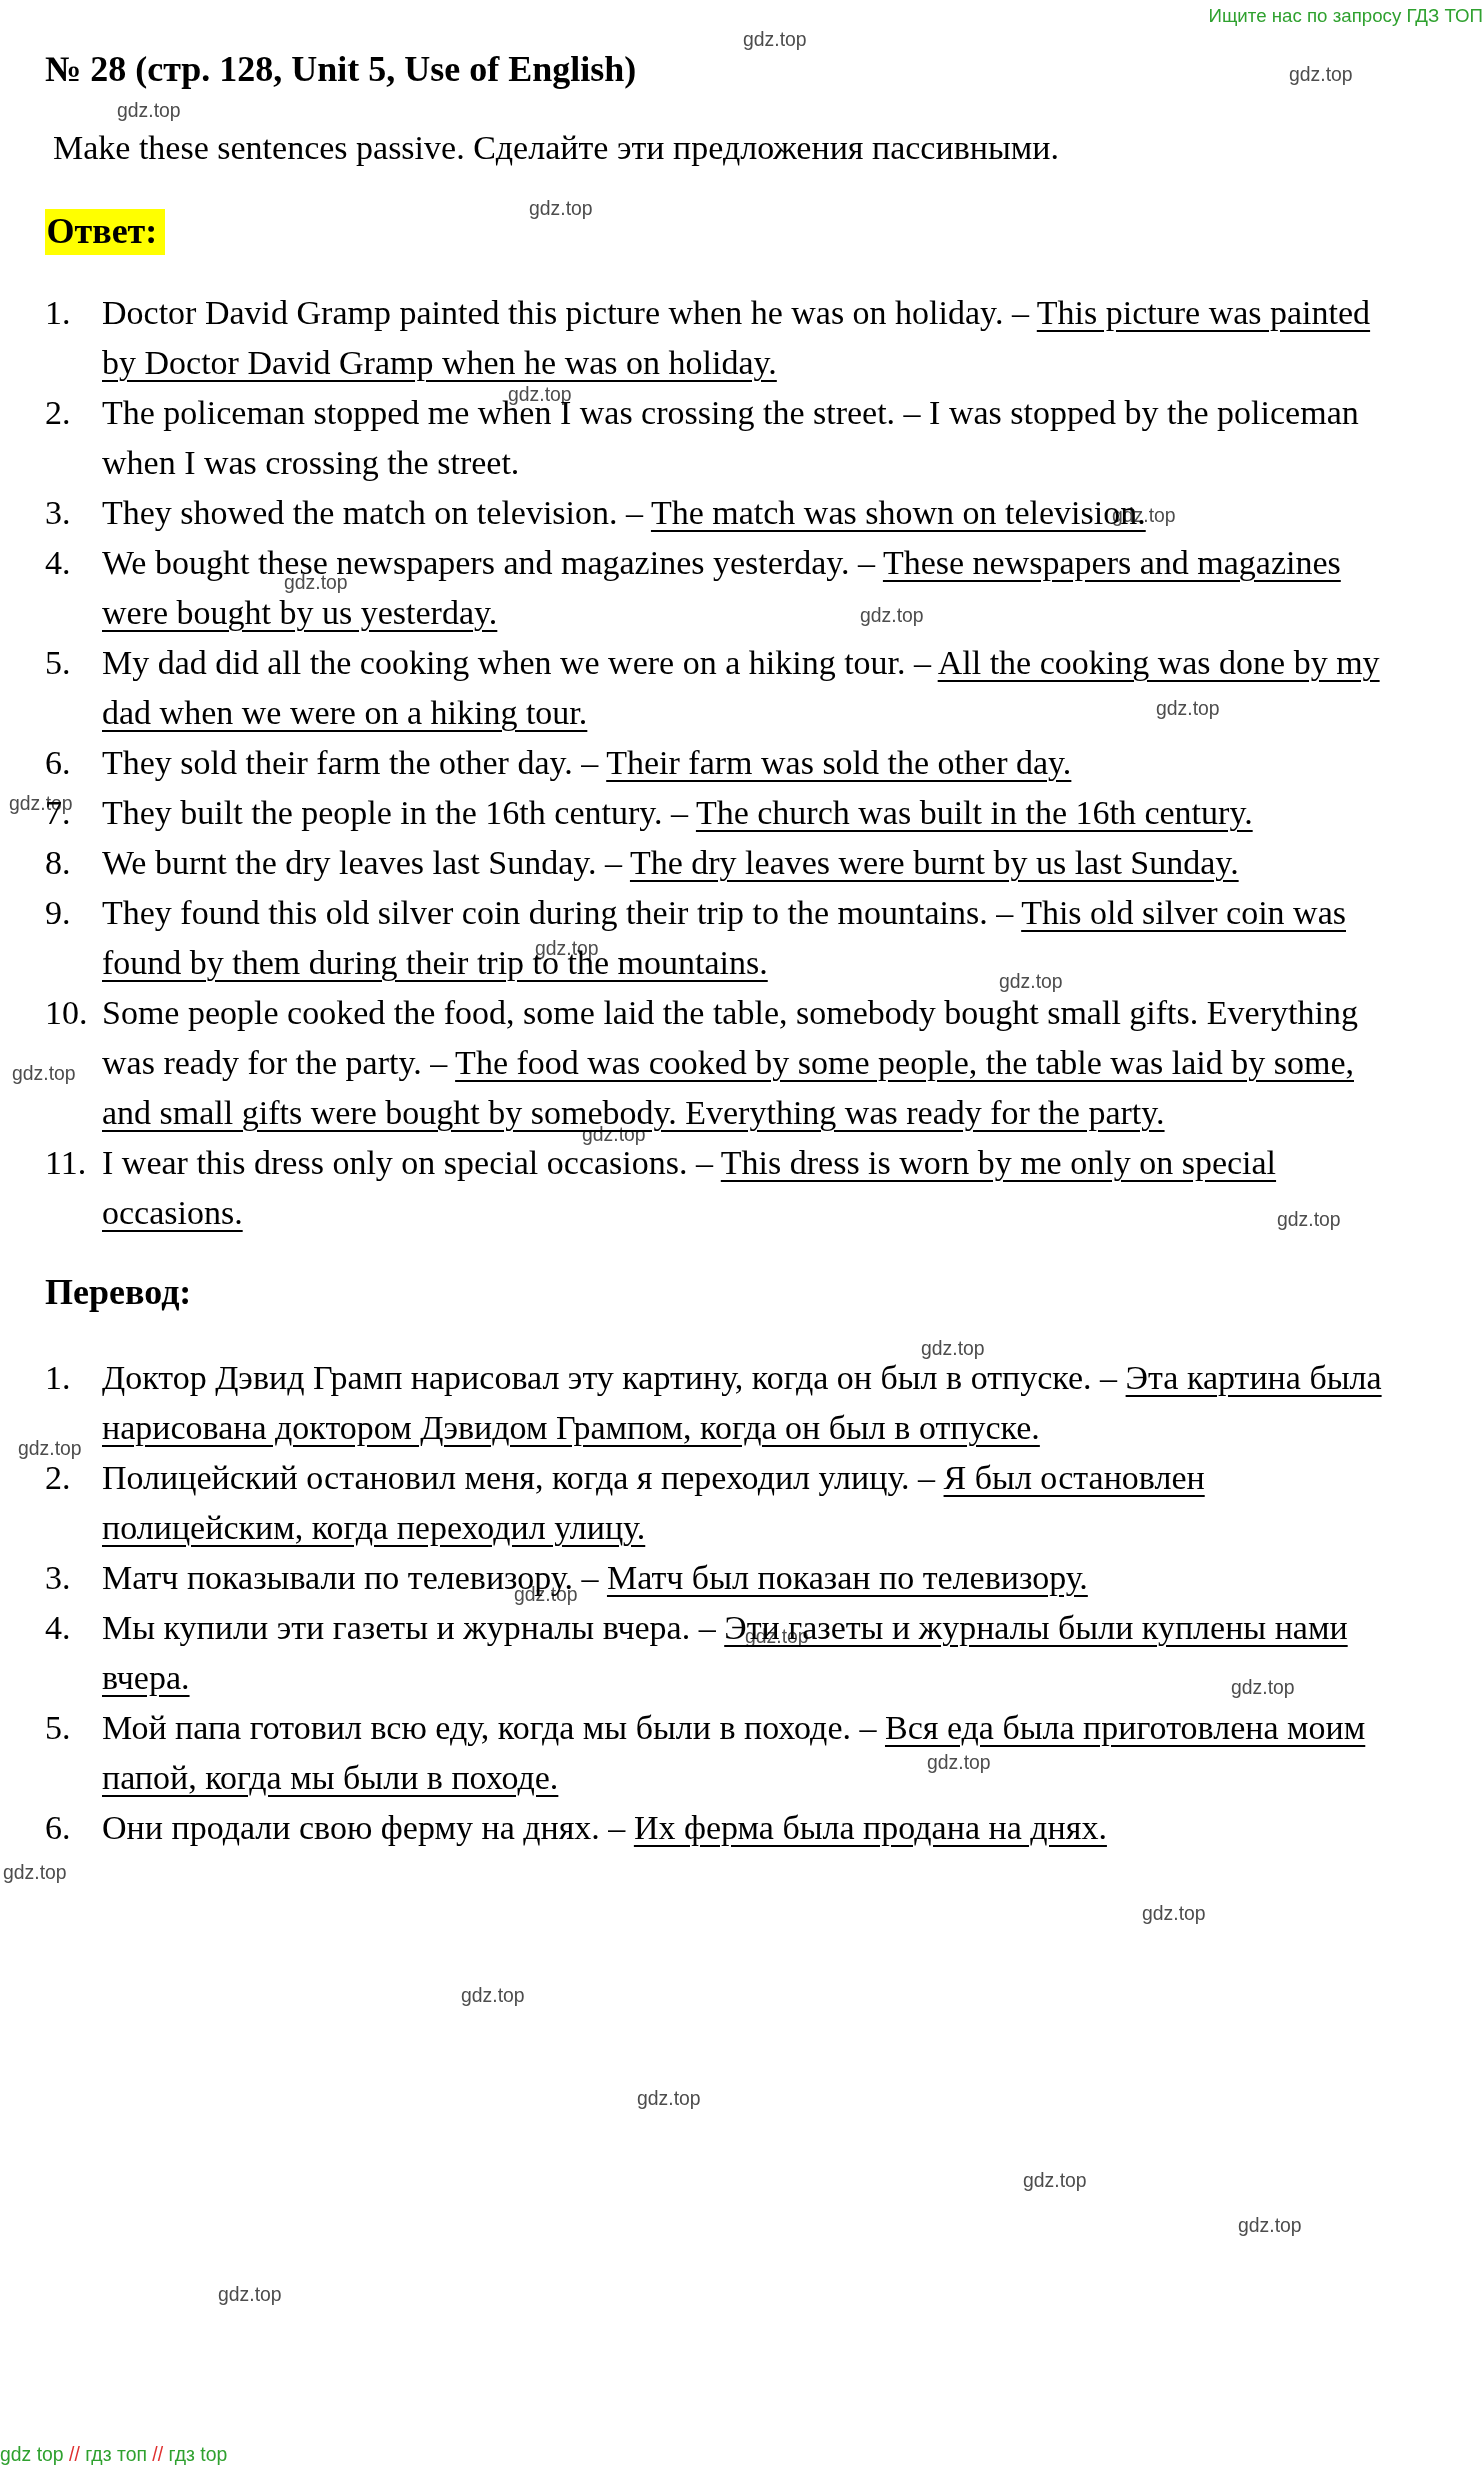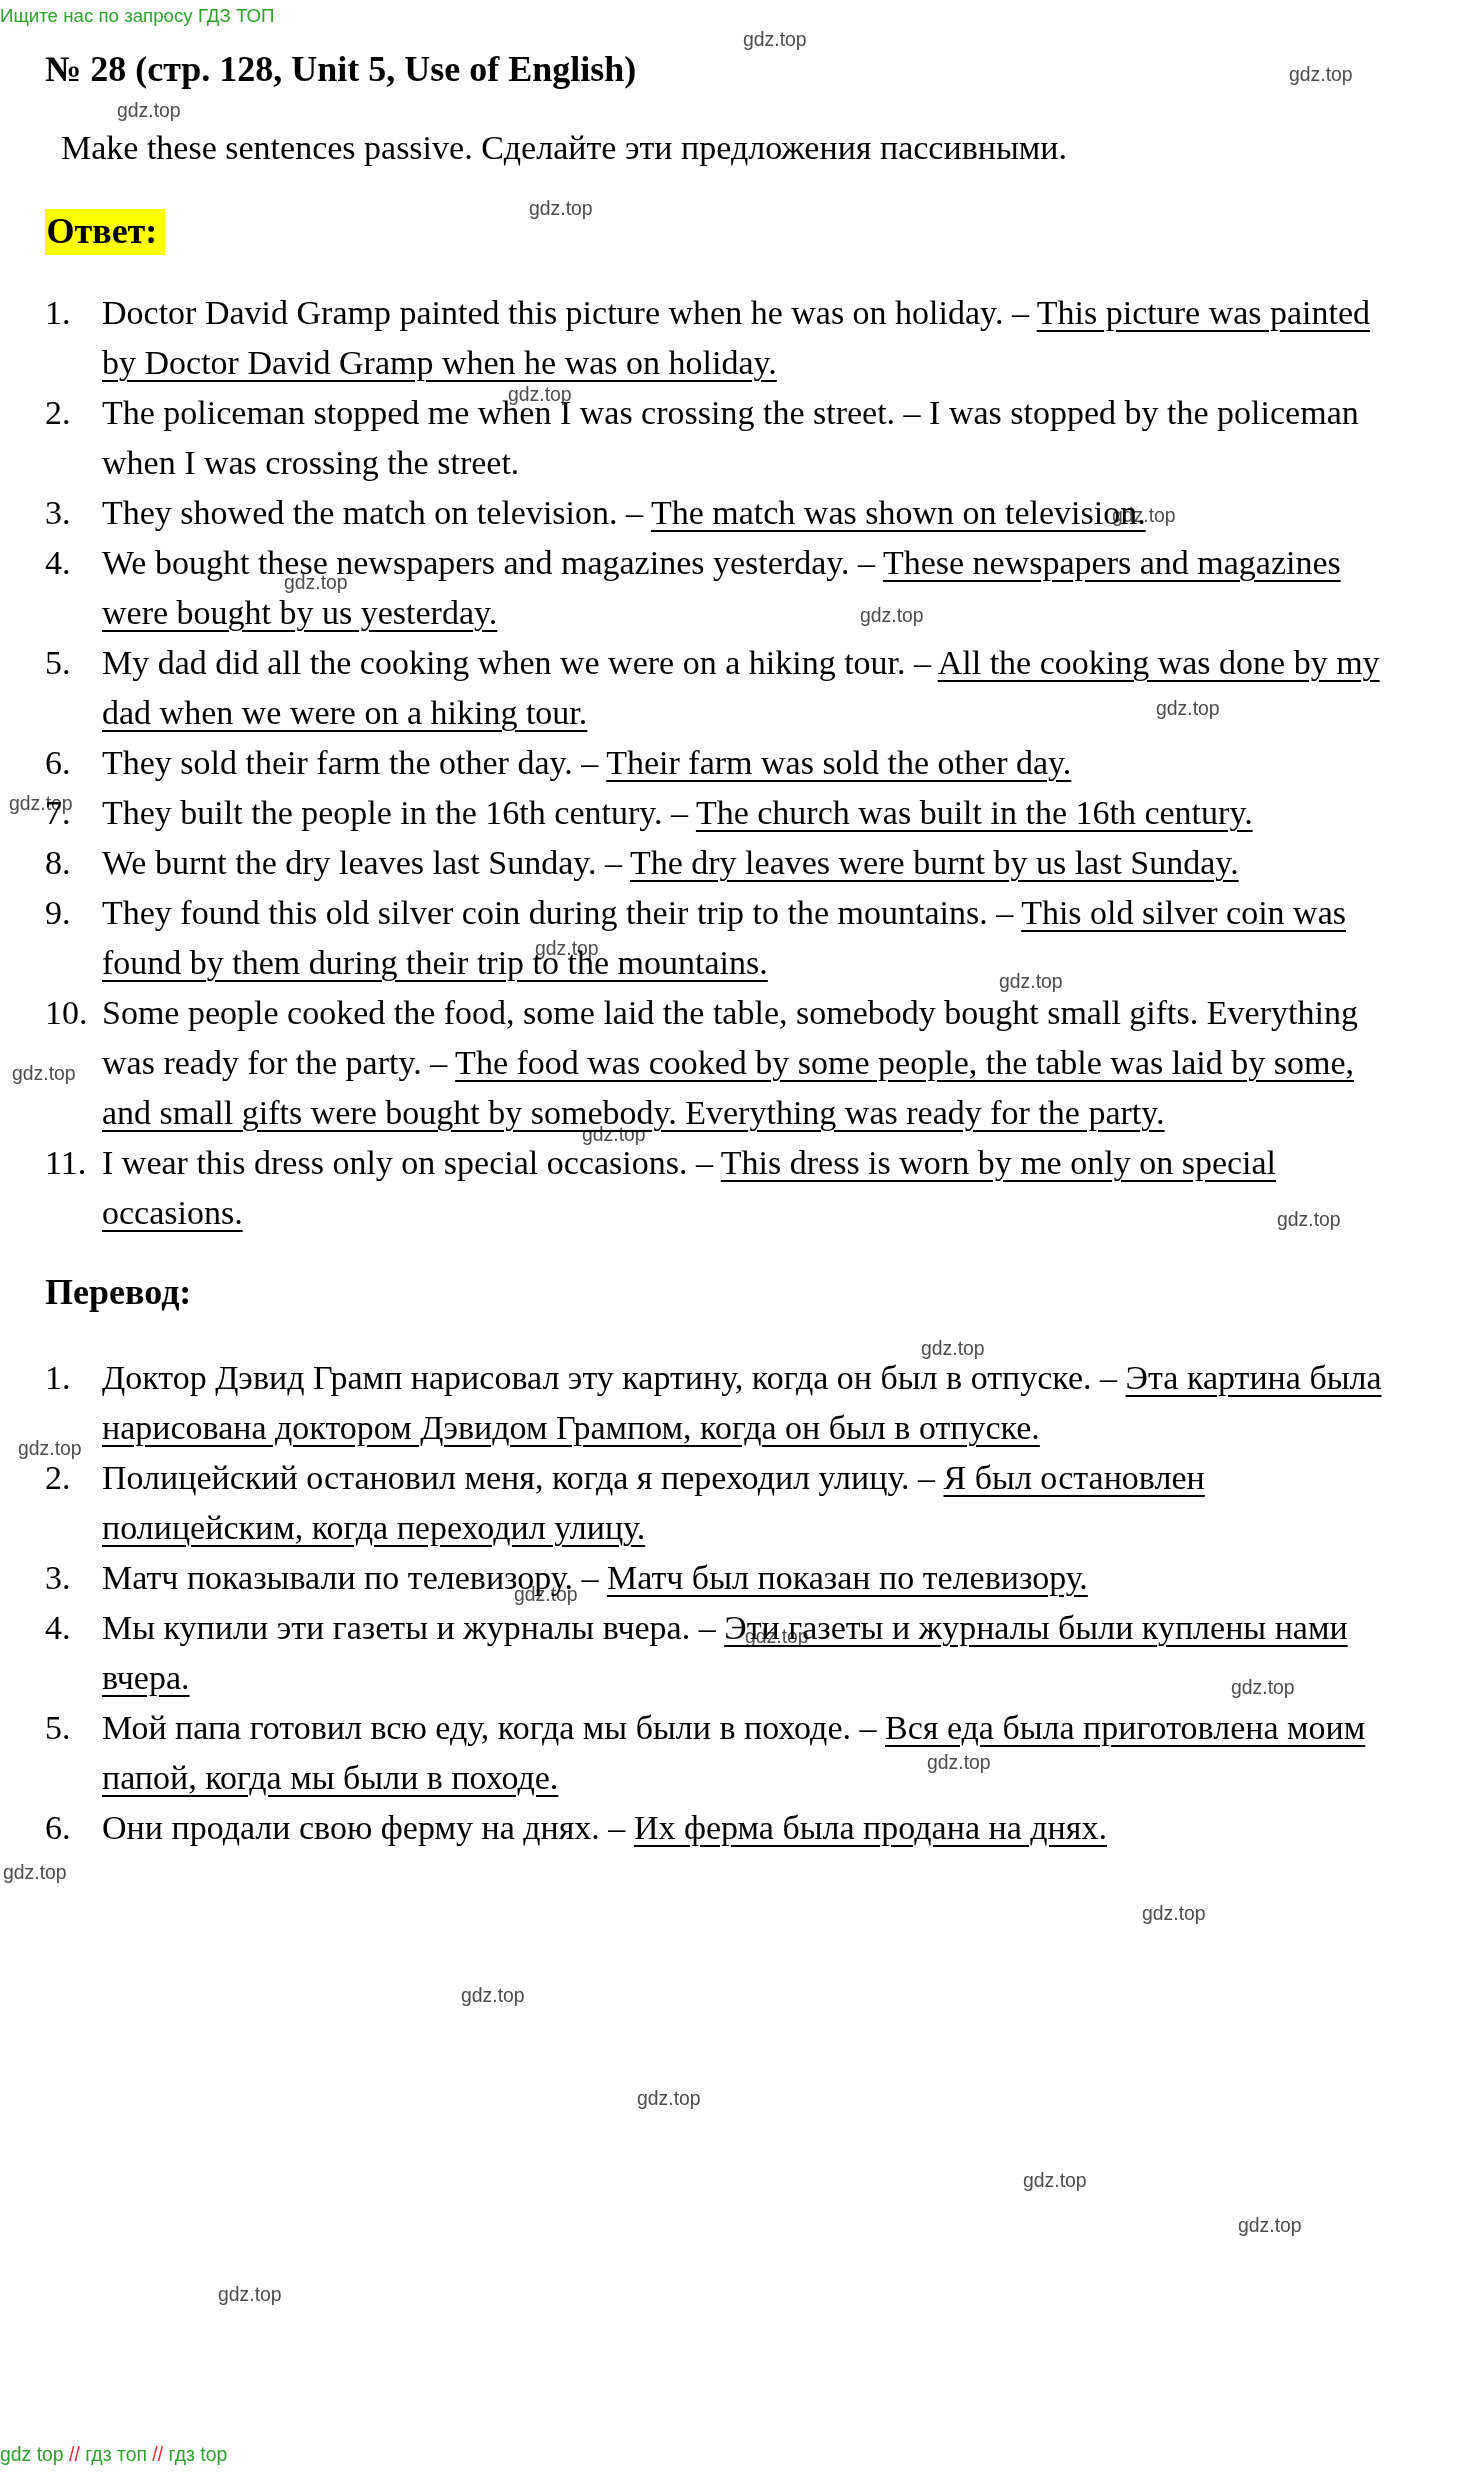--- a/index.html
+++ b/index.html
@@ -10,21 +10,21 @@
     height: 2487px;
     background: #ffffff;
     font-family: "Liberation Serif", "DejaVu Serif", serif;
     color: #000000;
     overflow: hidden;
   }
   .banner {
     position: absolute;
     top: 4.5px; left: 0;
     width: 100%;
-    text-align: left;
+    text-align: right;
     font-family: "Liberation Sans", sans-serif;
     font-size: 18.7px;
     color: var(--green, #2fa12f);
   }
   .wm {
     position: absolute;
     font-family: "Liberation Sans", sans-serif;
     font-size: 19.4px;
     color: var(--wm, #4d4d4d);
     white-space: nowrap;
@@ -34,21 +34,21 @@
     left: 45px; top: 48px;
     width: 1346px;
   }
   .title {
     font-size: 36px;
     font-weight: bold;
     margin: 0 0 39px 0;
   }
   .subtitle {
     font-size: 34px;
-    margin: 0 0 42px 16px;
+    margin: 0 0 42px 8px;
   }
   .label-row { margin: 0 0 37px 0; }
   .hl {
     font-size: 36px;
     font-weight: bold;
     background: var(--hl, #ffff00);
     padding: 1.5px 7.5px 4.5px 1.5px;
   }
   .translation-label {
     font-size: 36px;

